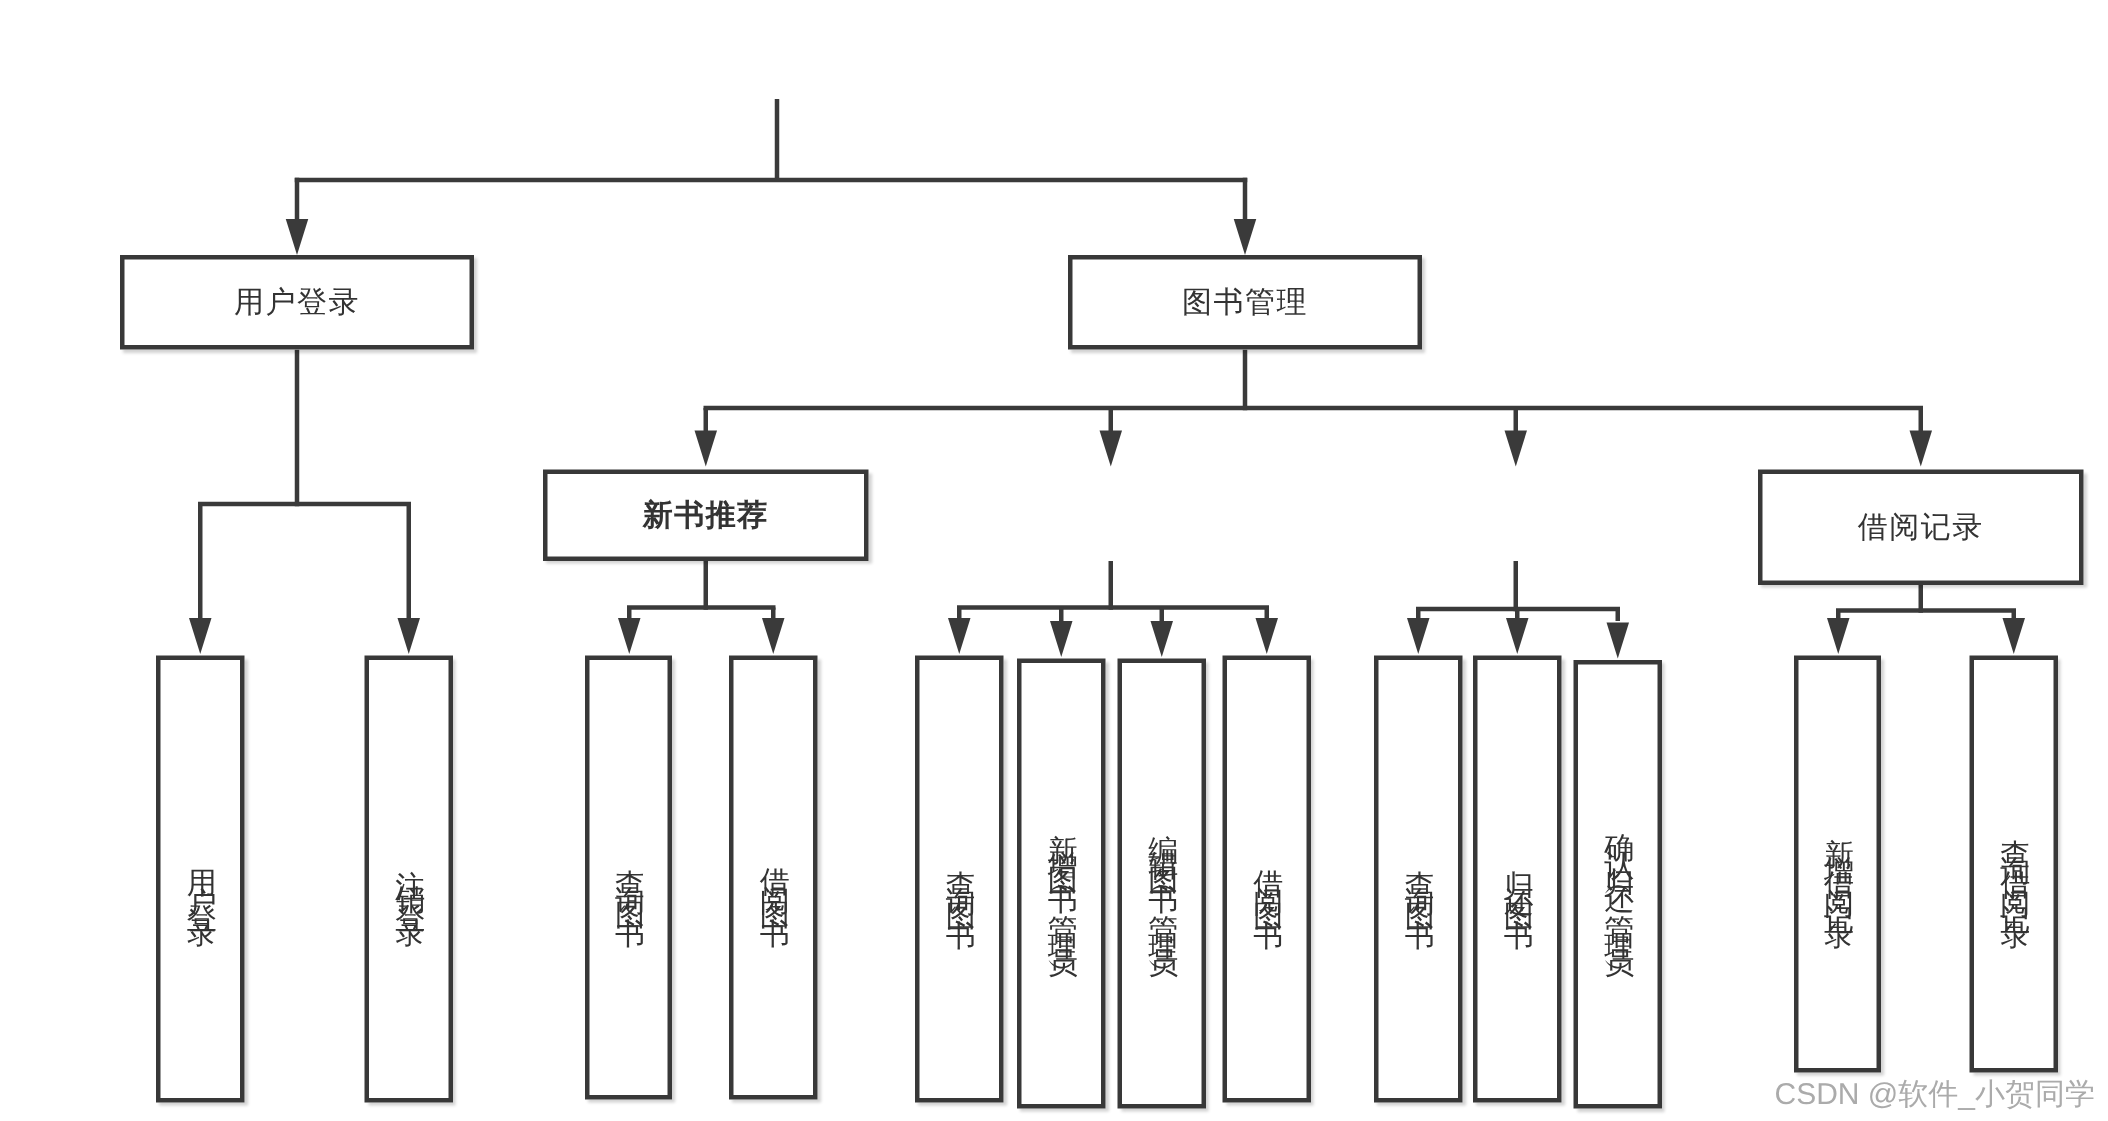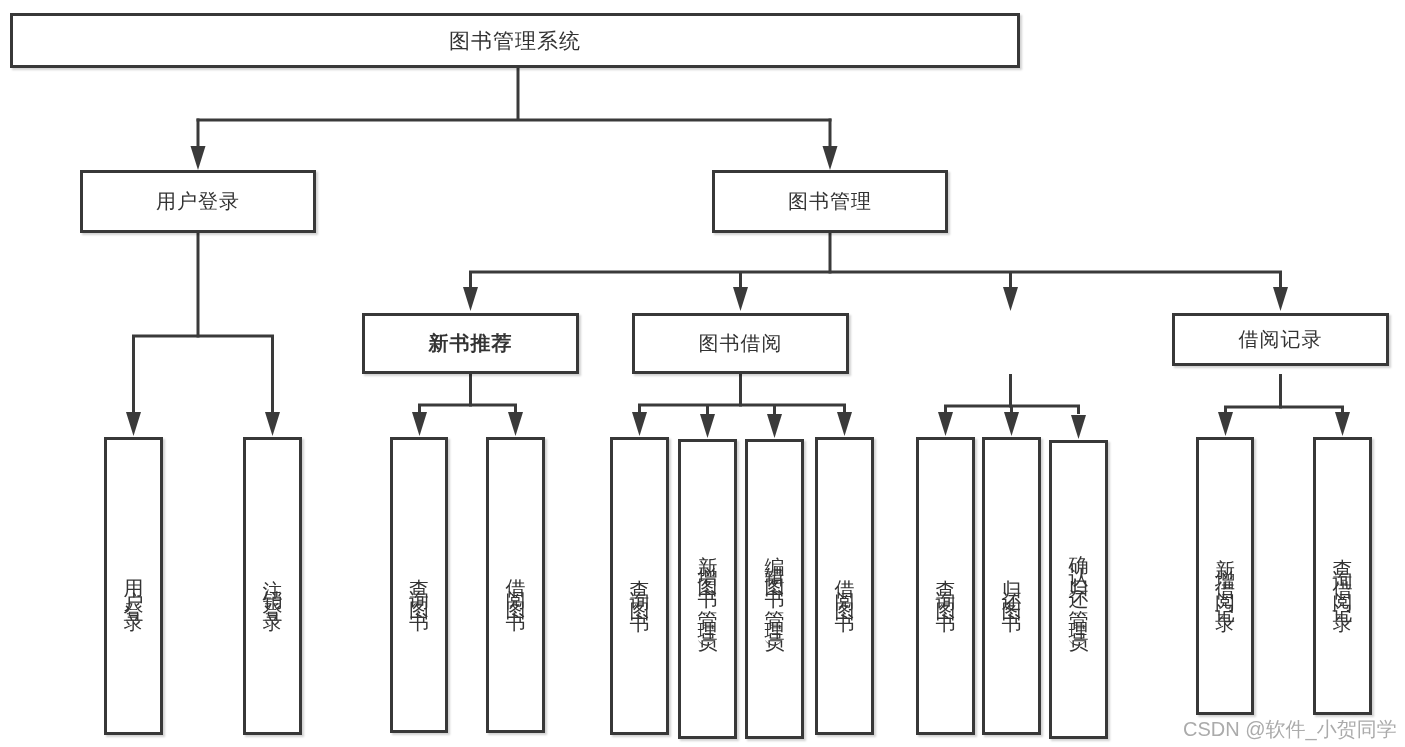--- a/index.html
+++ b/index.html
@@ -108,38 +108,32 @@
       <polygon points="774.5,438 767,414 782,414"></polygon>
       <polygon points="844.5,436 837,412 852,412"></polygon>
       <polygon points="945.5,436 938,412 953,412"></polygon>
       <polygon points="1011.5,436 1004,412 1019,412"></polygon>
       <polygon points="1078.5,439 1071,415 1086,415"></polygon>
       <polygon points="1225.5,436 1218,412 1233,412"></polygon>
       <polygon points="1342.5,436 1335,412 1350,412"></polygon>
     </g>
   </svg>
 
-  <div class="node hnode root" style="left:10px;top:13px;width:1010px;height:55px;">
-      <span>图书管理系统</span>
-    </div>
 
   <div class="node hnode" style="left:80px;top:170px;width:236px;height:63px;">
       <span>用户登录</span>
     </div>
   <div class="node hnode" style="left:712px;top:170px;width:236px;height:63px;text-align:center;">
       <span>图书管理</span>
     </div>
 
   <div class="node hnode" style="left:362px;top:313px;width:217px;height:61px;font-weight:bold;">
       <span>新书推荐</span>
     </div>
-  <div class="node hnode" style="left:632px;top:313px;width:217px;height:61px;">
-      <span>图书借阅</span>
-    </div>
-  <div class="node hnode" style="left:1172px;top:313px;width:217px;height:53px;font-family:Liberation Mono, monospace;">
+  <div class="node hnode" style="left:1172px;top:313px;width:217px;height:77px;font-family:Liberation Mono, monospace;">
       <span>借阅记录</span>
     </div>
 
   <div class="node vnode" style="left:104px;top:437px;width:59px;height:298px;">
       <span>用户登录</span>
     </div>
   <div class="node vnode" style="left:243px;top:437px;width:59px;height:298px;">
       <span>注销登录</span>
     </div>
 

